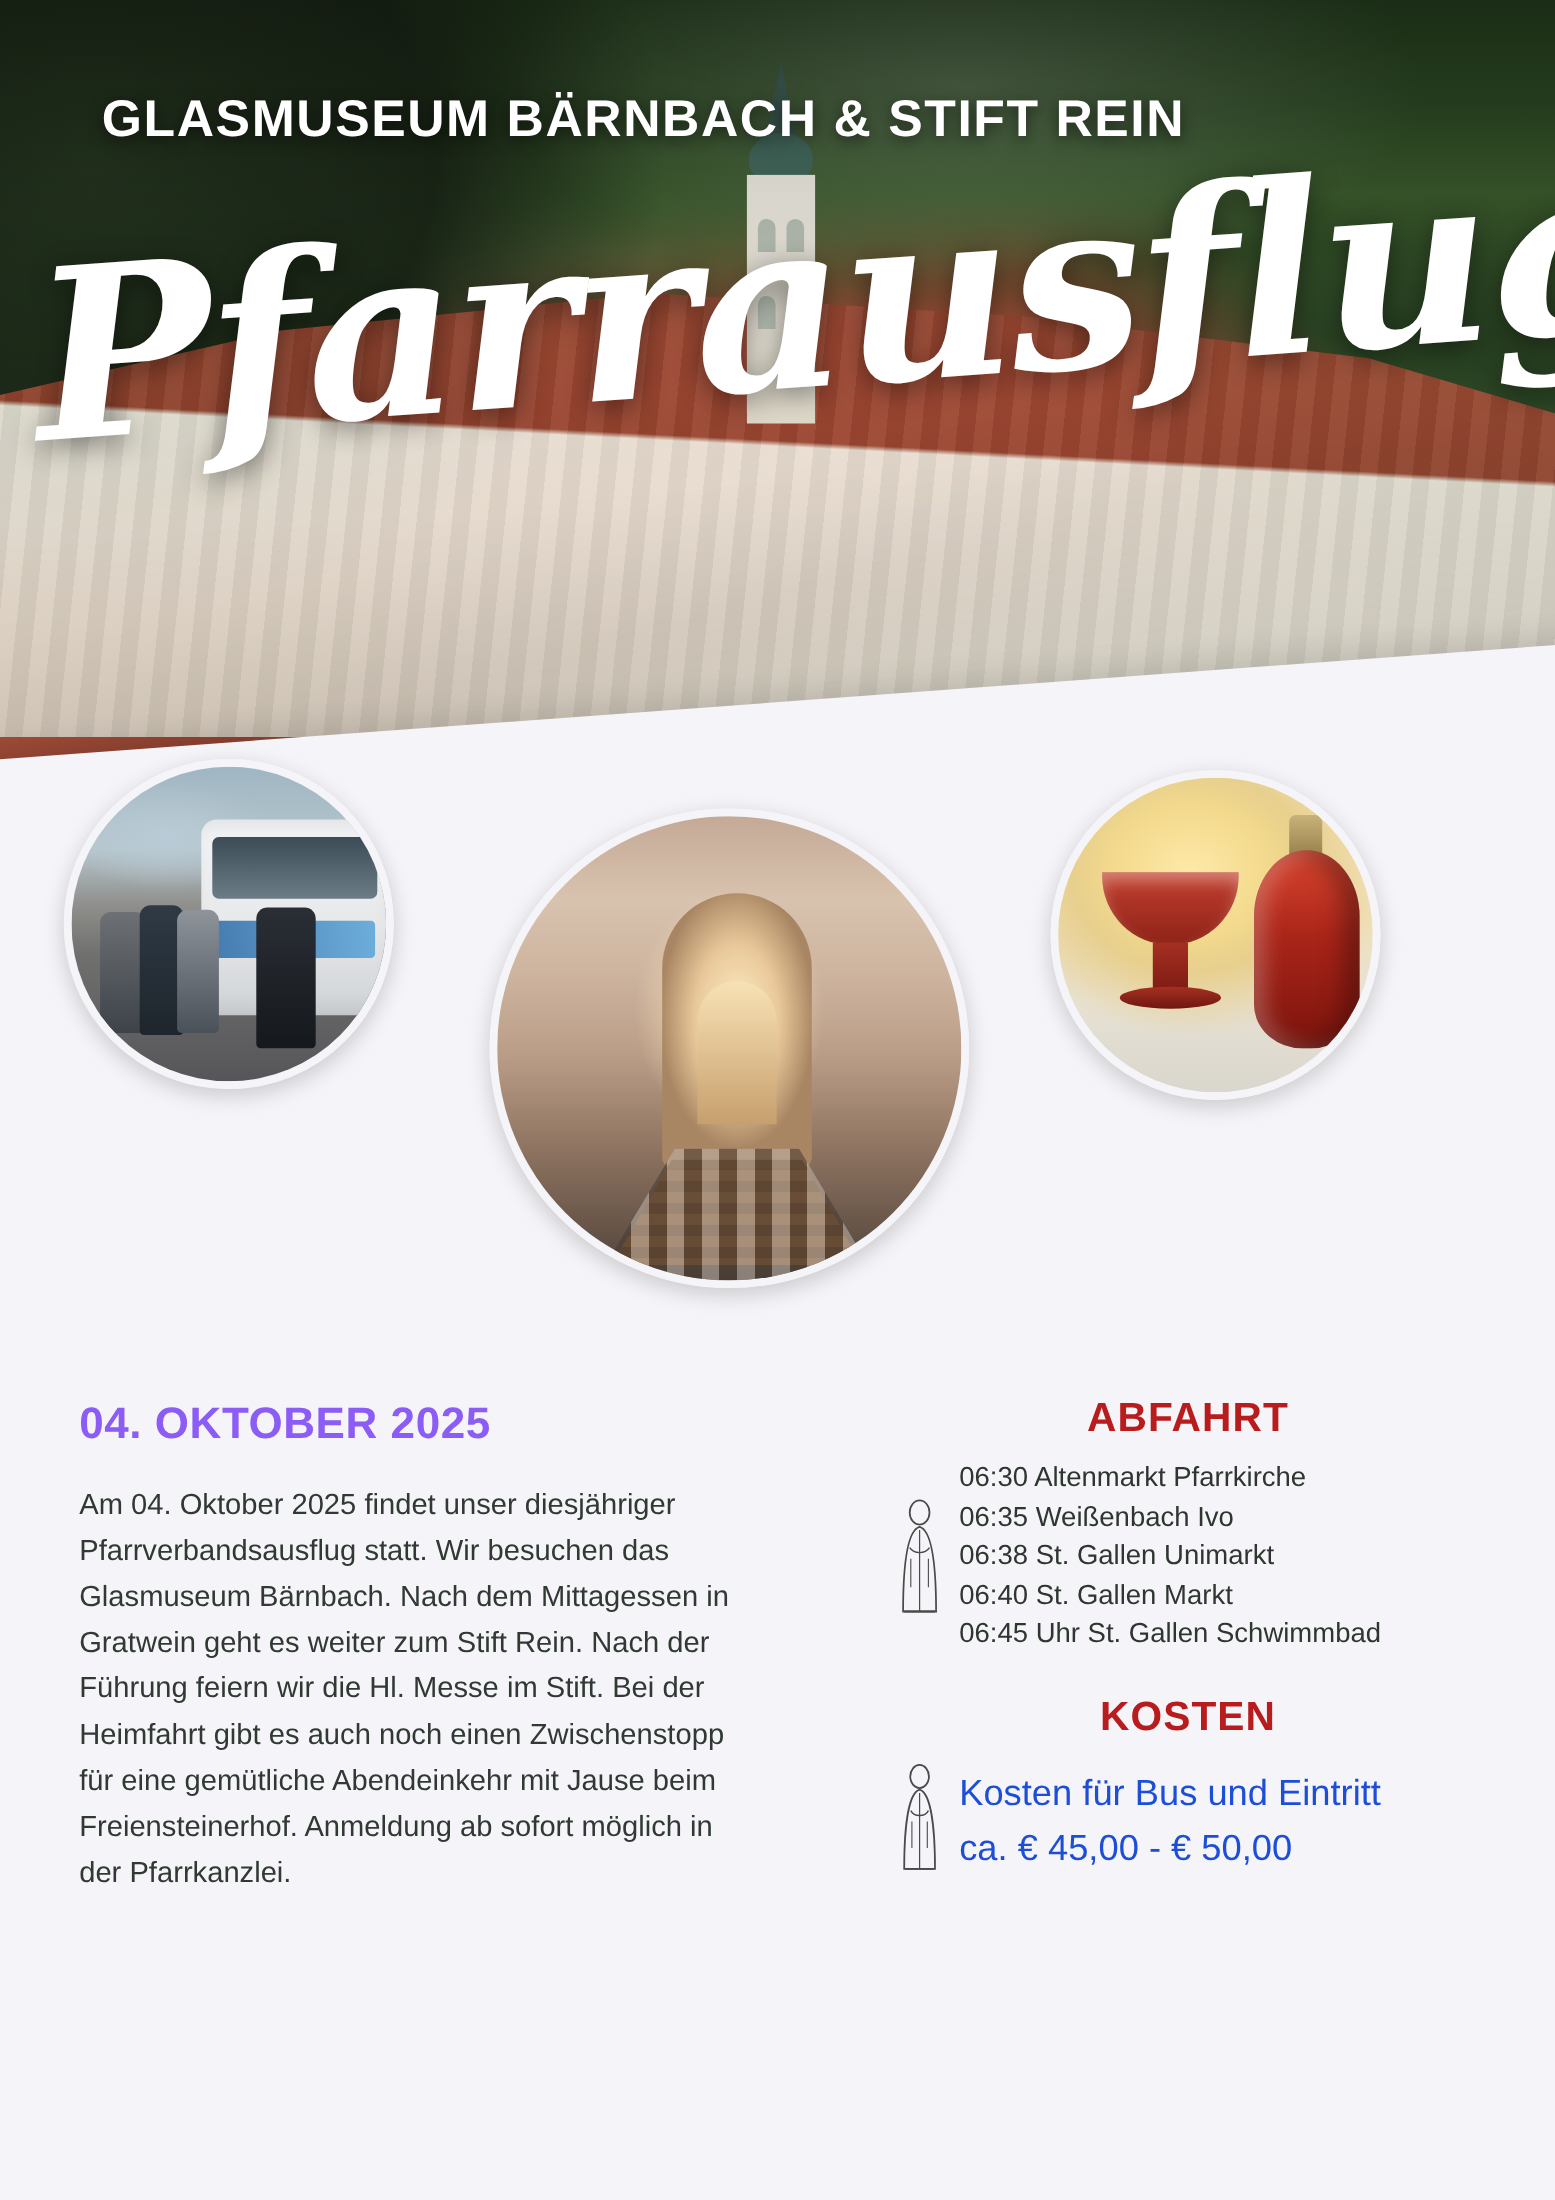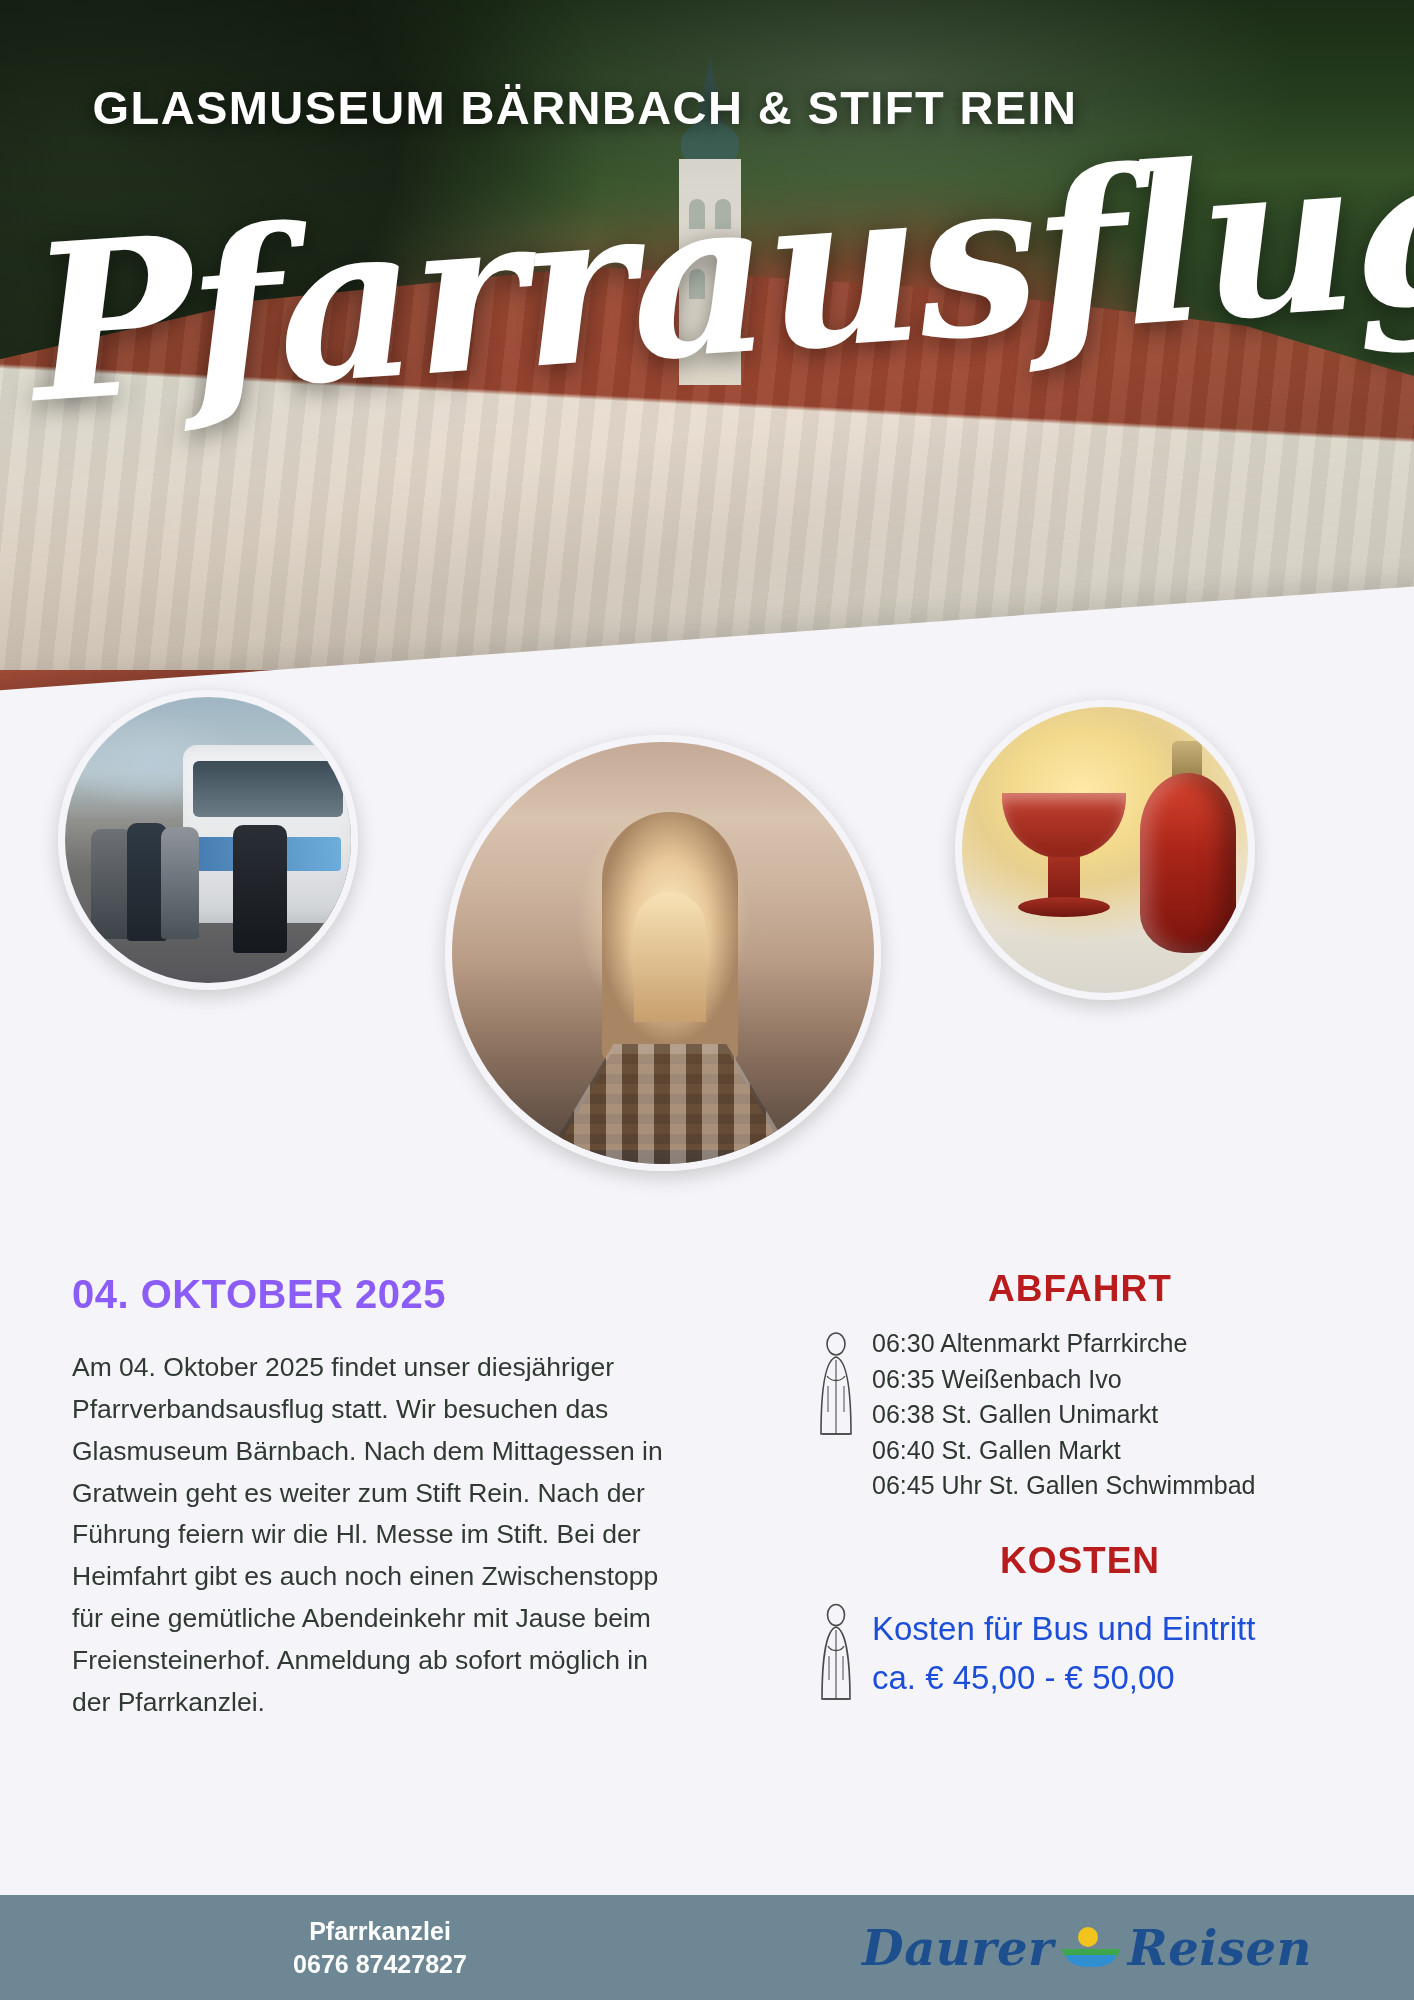--- a/index.html
+++ b/index.html
@@ -245,21 +245,21 @@
     font-size: 26.5px;
     line-height: 1.58;
     color: #303a33;
   }
 
   .right-col { position: absolute; left: 800px; top: 1268px; width: 560px; }
   .sec-head {
     font-size: 37px; font-weight: bold; color: #b91c1c; letter-spacing: 1px; text-align: center;
   }
   .sec-head.kosten { margin-top: 36px; }
-  .row { display: flex; align-items: flex-start; margin-top: 16px; }
+  .row { display: flex; align-items: center; margin-top: 16px; }
   .monk { width: 72px; flex: 0 0 72px; display: flex; justify-content: center; padding-top: 4px; }
   .monk svg { display: block; }
   .list { font-size: 25px; line-height: 1.42; color: #2e3630; }
   .cost-text { font-size: 33px; line-height: 1.5; color: #1d4ed8; padding-top: 6px; }
 
   
   .footer {
     position: absolute;
     left: 0; bottom: 0;
     width: 1414px; height: 105px;
@@ -394,31 +394,14 @@
           <path d="M30 54 L30 78" stroke="#4a4a4a" stroke-width="1"></path>
         </svg>
       </div>
       <div class="cost-text">
         <div>Kosten für Bus und Eintritt</div>
         <div>ca. € 45,00 -  € 50,00</div>
       </div>
     </div>
   </div>
 
-  <div class="footer">
-    <div class="footer-left">
-      <div>Pfarrkanzlei</div>
-      <div>0676 87427827</div>
-    </div>
-    <div class="footer-right">
-      <div class="logo">
-        <span>Daurer</span>
-        <span class="mark">
-          <span class="sun"></span>
-          <span class="wave"></span>
-          <span class="wave2"></span>
-        </span>
-        <span class="r">Reisen</span>
-      </div>
-    </div>
-  </div>
 
 </div>
 
 </body></html>

